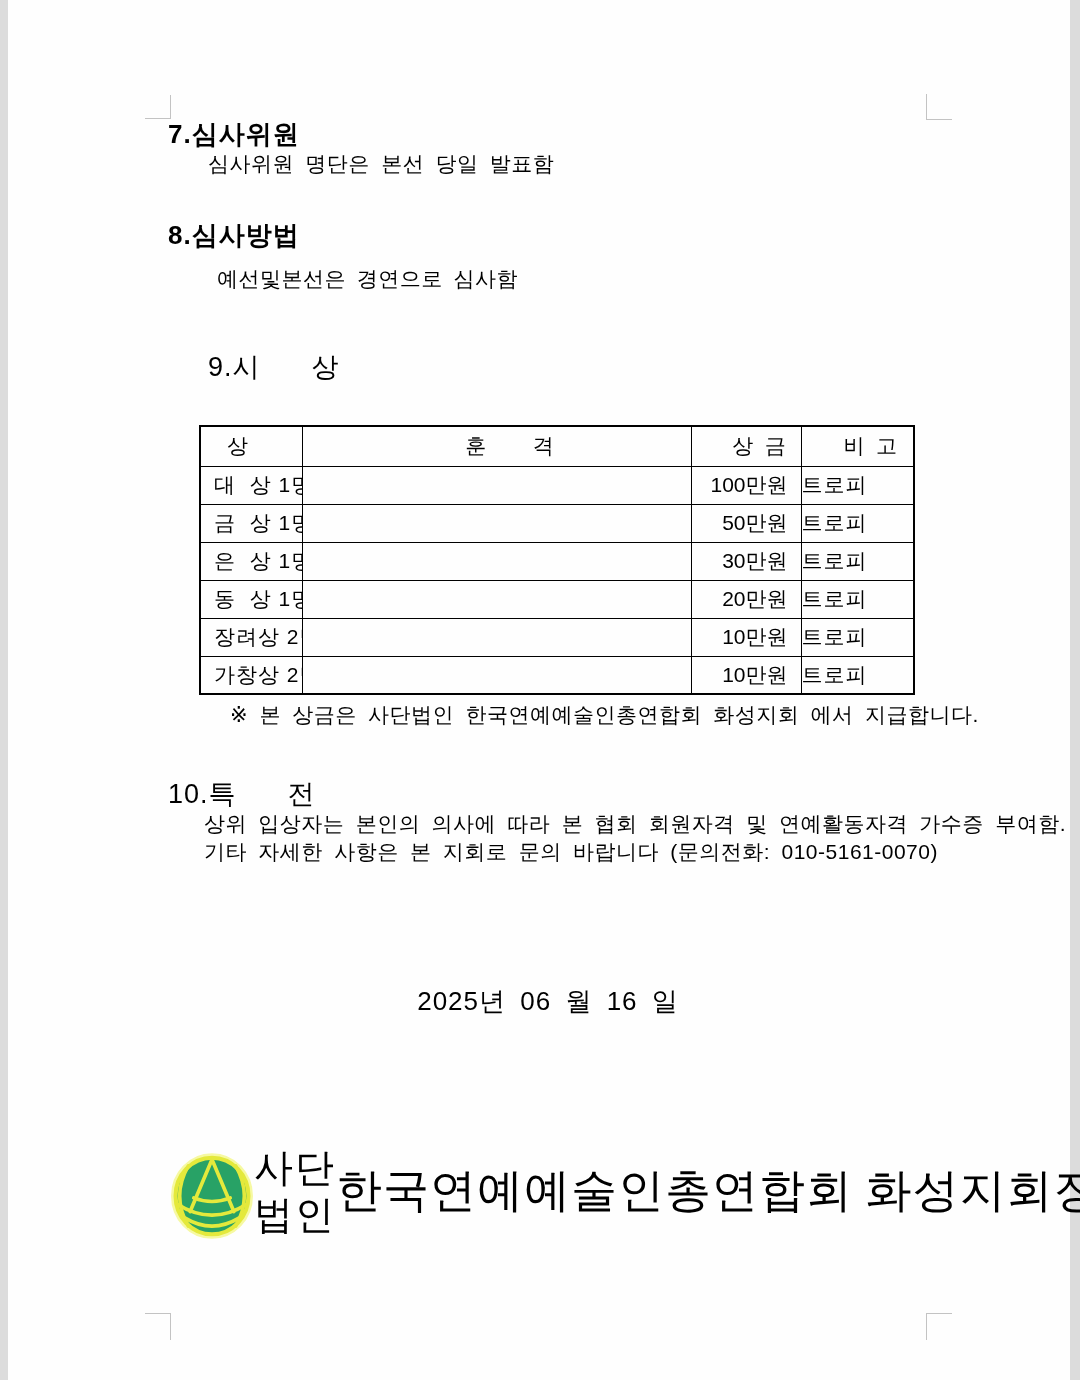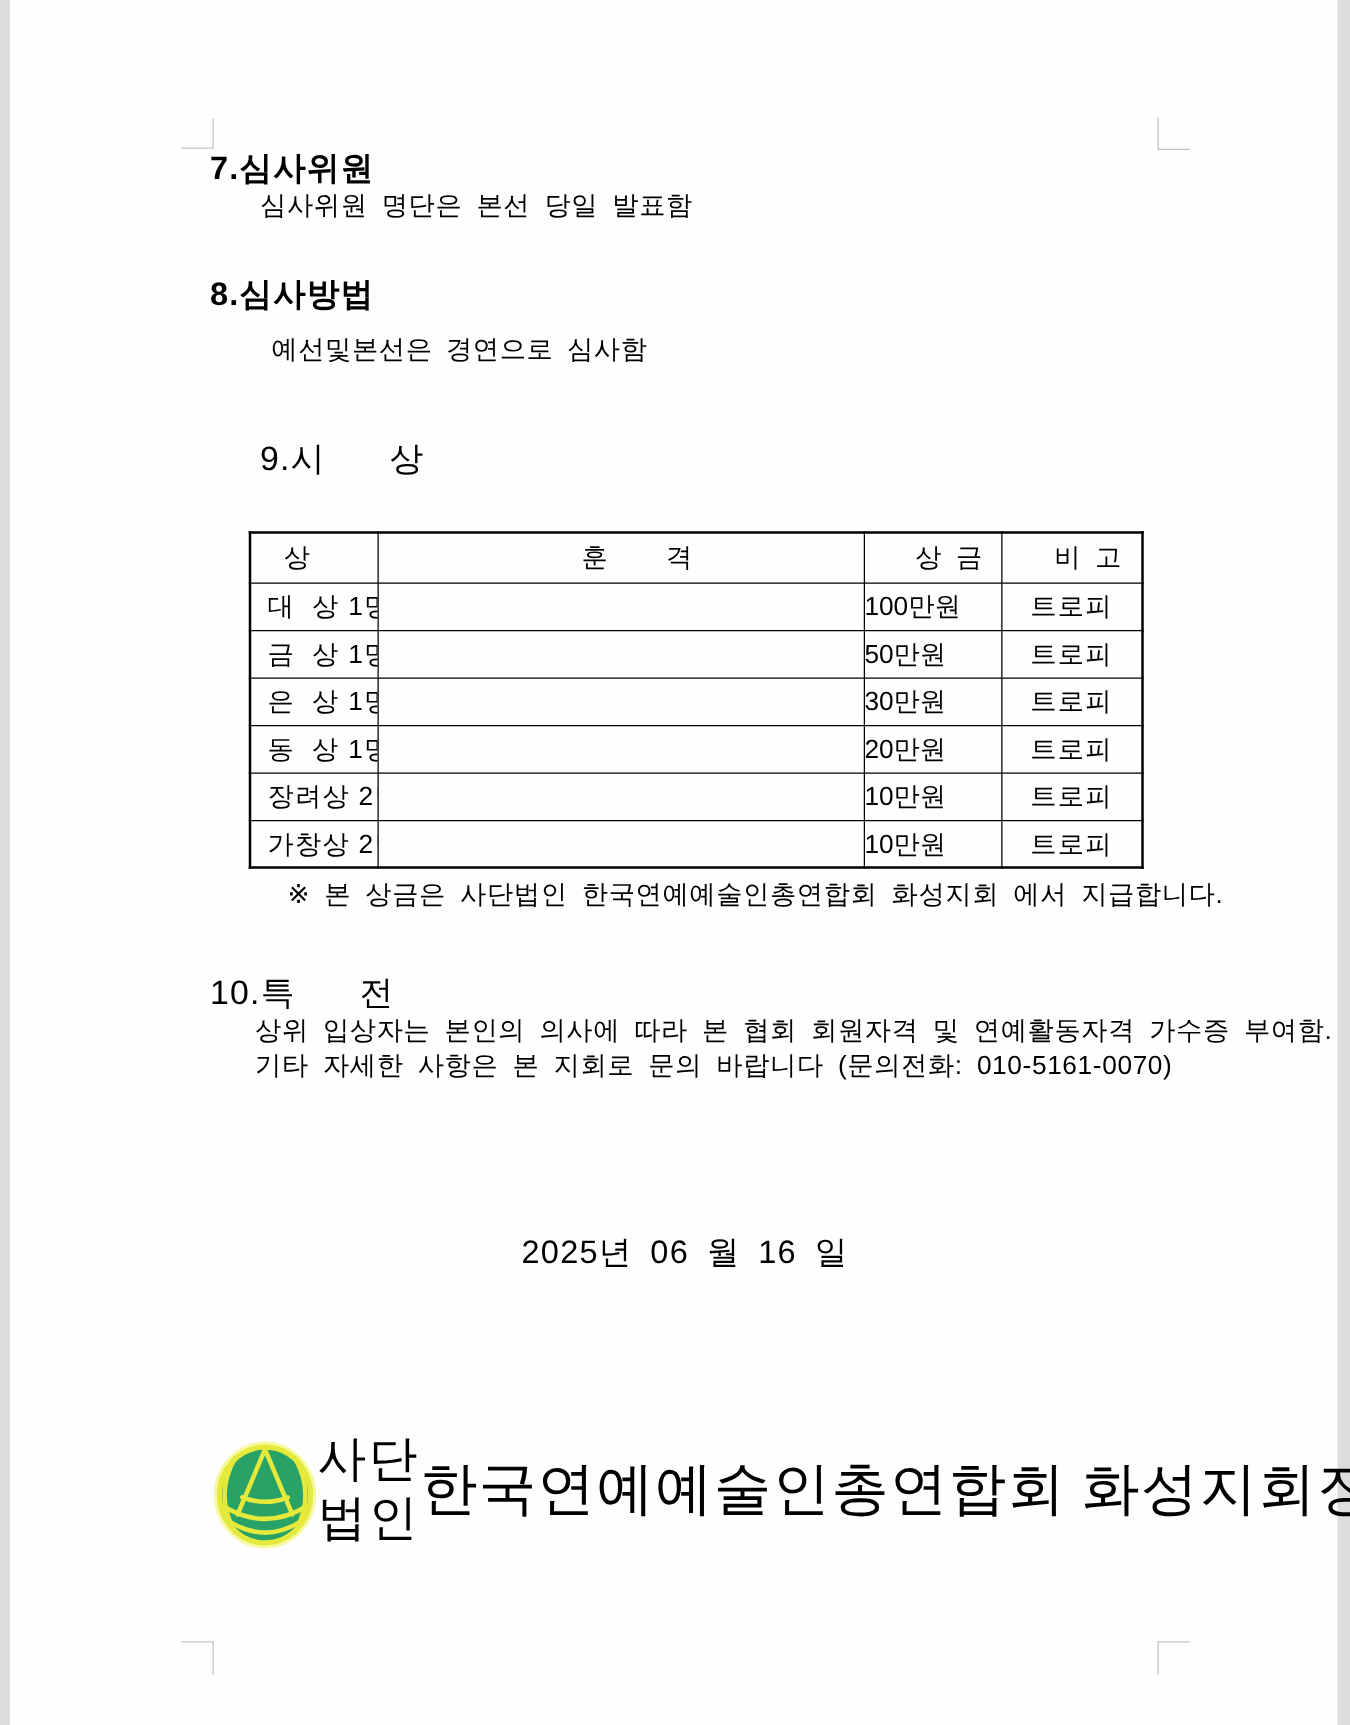--- a/index.html
+++ b/index.html
@@ -39,22 +39,22 @@
   table.awards th, table.awards td {
     border:1.5px solid #000;
     white-space:pre;
     font-weight:normal;
     overflow:hidden;
   }
   table.awards th { height:40px; text-align:center;padding-left:26px; }
   table.awards td { height:38px; }
   td.c-award { text-align:left; padding-left:13px; letter-spacing:1px; }
   td.c-grade { }
-  td.c-prize { text-align:left; padding-right:13px; }
-  td.c-note  { text-align:center; letter-spacing:1px; }
+  td.c-prize { text-align:right; padding-right:13px; }
+  td.c-note  { text-align:left; letter-spacing:1px; }
 
   .date-line {
     position:absolute; left:162px; top:984px; width:756px;
     text-align:center; font-size:26px; letter-spacing:1px; word-spacing:6px;
     white-space:pre;
   }
 
   .footer-serif { font-family:"Liberation Serif","DejaVu Serif",serif; }
   .org-type {
     position:absolute; left:246px; top:1144px;

